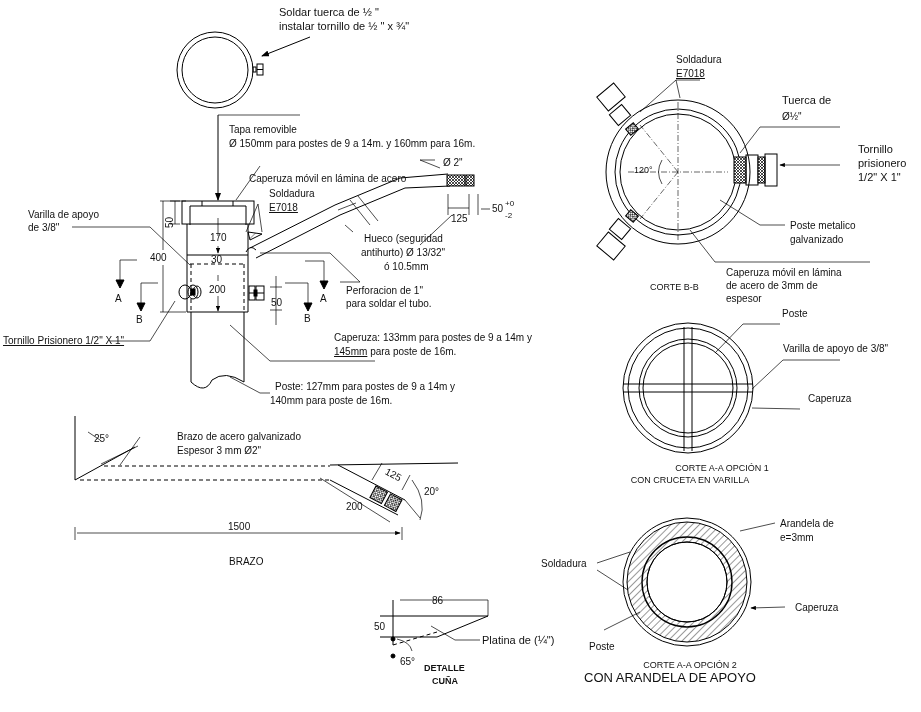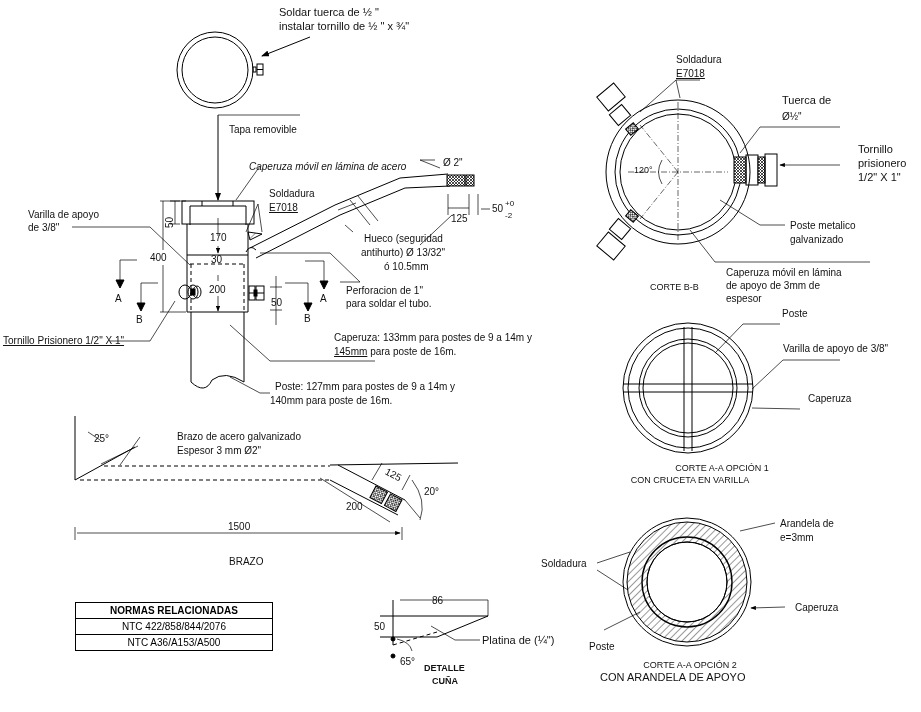--- a/index.html
+++ b/index.html
@@ -243,21 +243,22 @@
     <line x1="597" y1="570" x2="628" y2="590" class="thin"></line>
     <line x1="785" y1="607" x2="751" y2="608" class="thin" marker-end="url(#arr)"></line>
     <line x1="604" y1="630" x2="640" y2="612" class="thin"></line>
   </g>
 </svg>
 
 <div class="t" style="left:279px;top:6px;">Soldar tuerca de ½ "</div>
 <div class="t" style="left:279px;top:20px;">instalar tornillo de ½ " x ¾"</div>
 
 <div class="t s" style="left:229px;top:123px;">Tapa removible</div>
-<div class="t s" style="left:249px;top:160px;font-style:italic;">Caperuza móvil en lámina de acero</div>
+<div class="t s" style="left:229px;top:137px;">Ø 150mm para postes de 9 a 14m. y 160mm para 16m.</div>
+<div class="t s" style="left:249px;top:172px;">Caperuza móvil en lámina de acero</div>
 <div class="t s" style="left:443px;top:156px;">Ø 2"</div>
 <div class="t s" style="left:269px;top:187px;">Soldadura</div>
 <div class="t s u" style="left:269px;top:201px;">E7018</div>
 <div class="t s" style="left:492px;top:202px;">50</div>
 <div class="t" style="left:505px;top:197px;font-size:8px;">+0</div>
 <div class="t" style="left:505px;top:209px;font-size:8px;">-2</div>
 <div class="t s" style="left:451px;top:212px;">125</div>
 <div class="t s" style="left:28px;top:208px;">Varilla de apoyo</div>
 <div class="t s" style="left:28px;top:221px;">de 3/8"</div>
 <div class="t s" style="left:164px;top:216px;transform:rotate(-90deg);">50</div>
@@ -283,63 +284,50 @@
 
 <div class="t s" style="left:94px;top:432px;">25°</div>
 <div class="t s" style="left:177px;top:430px;">Brazo de acero galvanizado</div>
 <div class="t s" style="left:177px;top:444px;">Espesor 3 mm Ø2"</div>
 <div class="t s" style="left:385px;top:468px;transform:rotate(28deg);">125</div>
 <div class="t s" style="left:346px;top:500px;">200</div>
 <div class="t s" style="left:424px;top:485px;">20°</div>
 <div class="t s" style="left:228px;top:520px;">1500</div>
 <div class="t s" style="left:229px;top:555px;">BRAZO</div>
 
-<table class="normas">
-  <tbody>
-        <tr>
-          <td class="b">NORMAS RELACIONADAS</td>
-        </tr>
-  <tr>
-          <td>NTC 422/858/844/2076</td>
-        </tr>
-  <tr>
-          <td>NTC A36/A153/A500</td>
-        </tr>
-</tbody>
-    </table>
 
 <div class="t s" style="left:432px;top:594px;text-align:center;">86</div>
 <div class="t s" style="left:374px;top:620px;">50</div>
 <div class="t s" style="left:400px;top:655px;">65°</div>
 <div class="t" style="left:482px;top:634px;">Platina de (¼")</div>
 <div class="t b" style="left:424px;top:662px;font-size:9px;">DETALLE</div>
 <div class="t b" style="left:424px;top:675px;font-size:9px;margin-left:8px;">CUÑA</div>
 
 <div class="t s" style="left:676px;top:53px;">Soldadura</div>
 <div class="t s u" style="left:676px;top:67px;">E7018</div>
 <div class="t" style="left:782px;top:94px;">Tuerca de</div>
 <div class="t s" style="left:782px;top:110px;">Ø½"</div>
 <div class="t" style="left:858px;top:143px;">Tornillo</div>
 <div class="t" style="left:858px;top:157px;">prisionero</div>
 <div class="t" style="left:858px;top:171px;">1/2" X 1"</div>
 <div class="t" style="left:634px;top:164px;font-size:9px;">120°</div>
 <div class="t s" style="left:790px;top:219px;">Poste metalico</div>
 <div class="t s" style="left:790px;top:233px;">galvanizado</div>
 <div class="t s" style="left:726px;top:266px;">Caperuza móvil en lámina</div>
-<div class="t s" style="left:726px;top:279px;">de apoyo de 3mm de</div>
+<div class="t s" style="left:726px;top:279px;">de acero de 3mm de</div>
 <div class="t s" style="left:726px;top:292px;">espesor</div>
 <div class="t" style="left:650px;top:281px;font-size:9px;">CORTE B-B</div>
 
 <div class="t s" style="left:782px;top:307px;">Poste</div>
 <div class="t s" style="left:783px;top:342px;">Varilla de apoyo de 3/8"</div>
 <div class="t s" style="left:808px;top:392px;">Caperuza</div>
 <div class="t c" style="left:652px;top:462px;width:140px;font-size:9px;">CORTE A-A OPCIÓN 1</div>
 <div class="t c" style="left:620px;top:474px;width:140px;font-size:9px;">CON CRUCETA EN VARILLA</div>
 
 <div class="t s" style="left:780px;top:517px;">Arandela de</div>
 <div class="t s" style="left:780px;top:531px;">e=3mm</div>
 <div class="t s" style="left:541px;top:557px;">Soldadura</div>
 <div class="t s" style="left:795px;top:601px;">Caperuza</div>
 <div class="t s" style="left:589px;top:640px;">Poste</div>
 <div class="t c" style="left:620px;top:659px;width:140px;font-size:9px;">CORTE A-A OPCIÓN 2</div>
-<div class="t c" style="left:600px;top:671px;width:140px;font-size:11px;">CON ARANDELA DE APOYO</div>
+<div class="t c" style="left:584px;top:671px;width:140px;font-size:13px;">CON ARANDELA DE APOYO</div>
 
 </div>
 
 </body></html>

